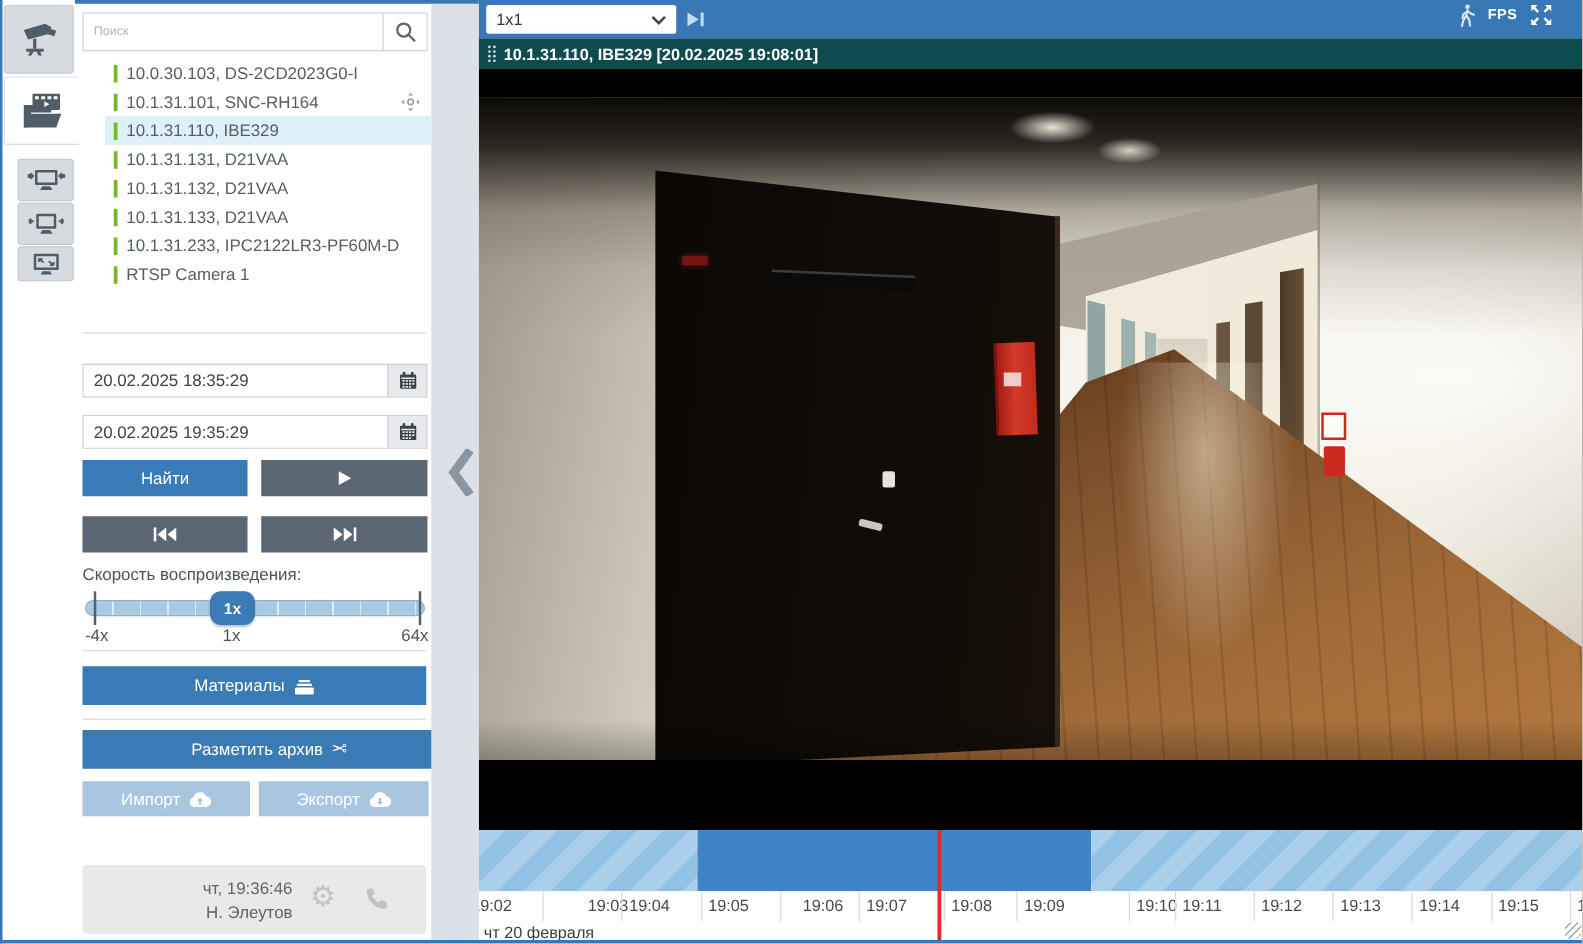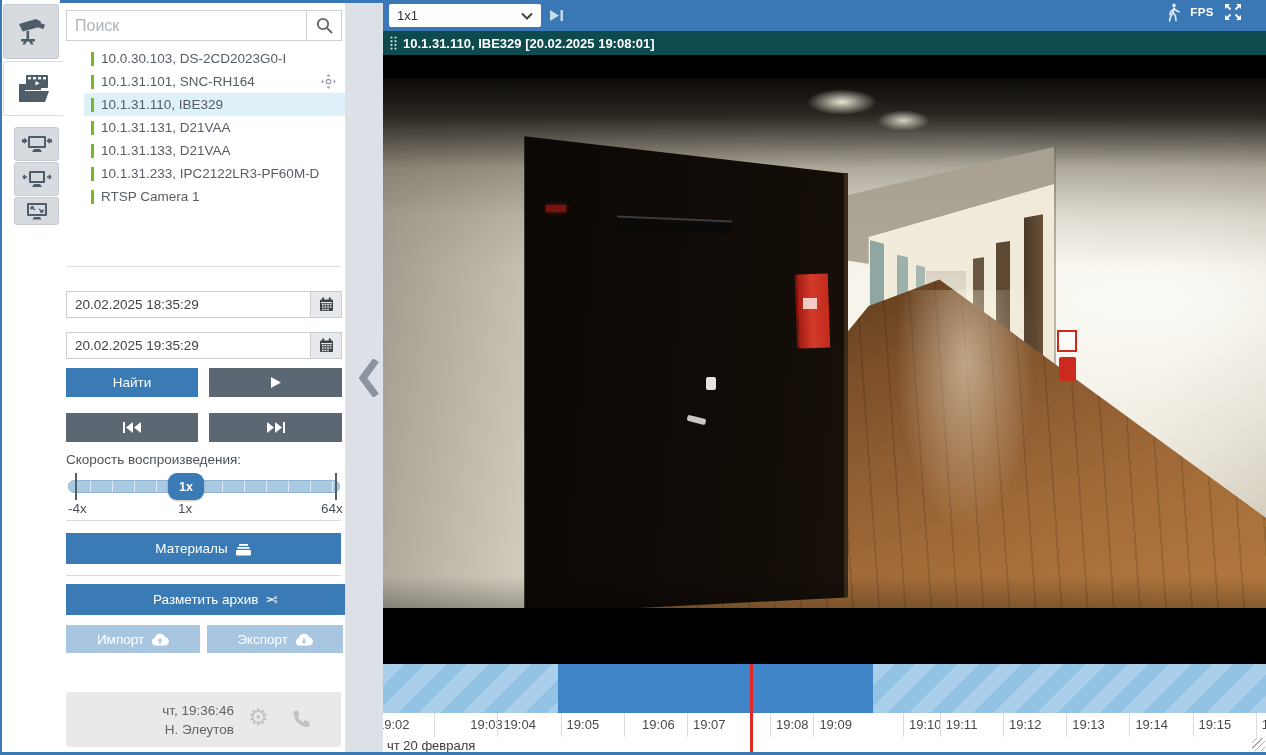--- a/index.html
+++ b/index.html
@@ -22,21 +22,21 @@
   .nav-tab.sm3 { left:14px; top:197px; width:45px; height:28px; }
 
   
   .panel { position:absolute; left:60px; top:3px; width:285px; height:752px; background:#fff; z-index:2; }
   .scroll-strip { position:absolute; left:345px; top:3px; width:7px; height:749px; background:#dde1e6; z-index:3; }
   .collapse-strip { position:absolute; left:352px; top:3px; width:31px; height:749px; background:#dce1e8; z-index:3;
                     display:flex; align-items:center; justify-content:center; cursor:pointer; }
 
   .search-wrap { position:absolute; left:6px; top:7px; width:276px; height:31px;
                  border:1px solid #ccd1d6; display:flex; background:#fff; }
-  .search-wrap input { flex:1; border:none; outline:none; padding:0 8px; font-size:16px; color:#444;
+  .search-wrap input { flex:1; border:none; outline:none; padding:0 8px; font-size:10px; color:#444;
                        font-family:inherit; }
   .search-wrap input::placeholder { color:#aeb4ba; }
   .search-btn { width:35px; border-left:1px solid #ccd1d6; background:#fff; display:flex;
                 align-items:center; justify-content:center; color:#5c666e; cursor:pointer; }
 
   .cam-list { position:absolute; left:24px; top:44px; width:261px; }
   .cam-row { height:23px; display:flex; align-items:center; font-size:13.5px; color:#565d63; cursor:pointer;
              position:relative; padding-left:7px; white-space:nowrap; }
   .cam-row.selected { background:#def1f9; }
   .cam-bar { width:3px; height:14px; background:#76b82a; margin-right:7px; flex:0 0 3px; }
@@ -206,20 +206,24 @@
             </svg>
           </span>
         </div>
         <div class="cam-row selected">
           <span class="cam-bar"></span>
           <span>10.1.31.110, IBE329</span>
         </div>
         <div class="cam-row">
           <span class="cam-bar"></span>
           <span>10.1.31.131, D21VAA</span>
+        </div>
+        <div class="cam-row">
+          <span class="cam-bar"></span>
+          <span>10.1.31.132, D21VAA</span>
         </div>
         <div class="cam-row">
           <span class="cam-bar"></span>
           <span>10.1.31.133, D21VAA</span>
         </div>
         <div class="cam-row">
           <span class="cam-bar"></span>
           <span>10.1.31.233, IPC2122LR3-PF60M-D</span>
         </div>
         <div class="cam-row">
@@ -534,21 +538,21 @@
           <div class="tl-seg solid" style="left: 175px; width: 315px;"></div>
           <div class="tl-seg sparse" style="left: 490px; width: 393px;"></div>
         </div>
       <div class="tl-labels">
           <div class="tl-cell" style="left: -12px; width: 63.2px;">19:02</div>
           <div class="tl-cell" style="left: 51.2px; width: 63.2px; padding-left: 35px;">19:03</div>
           <div class="tl-cell" style="left: 114.4px; width: 63.2px;">19:04</div>
           <div class="tl-cell" style="left: 177.6px; width: 63.2px;">19:05</div>
           <div class="tl-cell" style="left: 240.8px; width: 63.2px; text-align: center;">19:06</div>
           <div class="tl-cell" style="left: 304px; width: 63.2px;">19:07</div>
-          <div class="tl-cell" style="left: 387px; width: 63.2px;">19:08</div>
+          <div class="tl-cell" style="left: 372px; width: 63.2px;">19:08</div>
           <div class="tl-cell" style="left: 430.4px; width: 63.2px;">19:09</div>
           <div class="tl-cell" style="left: 520px; width: 63.2px;">19:10</div>
           <div class="tl-cell" style="left: 556.8px; width: 63.2px;">19:11</div>
           <div class="tl-cell" style="left: 620px; width: 63.2px;">19:12</div>
           <div class="tl-cell" style="left: 683.2px; width: 63.2px;">19:13</div>
           <div class="tl-cell" style="left: 746.4px; width: 63.2px;">19:14</div>
           <div class="tl-cell" style="left: 809.6px; width: 63.2px;">19:15</div>
           <div class="tl-cell" style="left: 872.8px; width: 63.2px;">19:16</div>
         </div>
       <div class="tl-date">чт 20 февраля</div>

